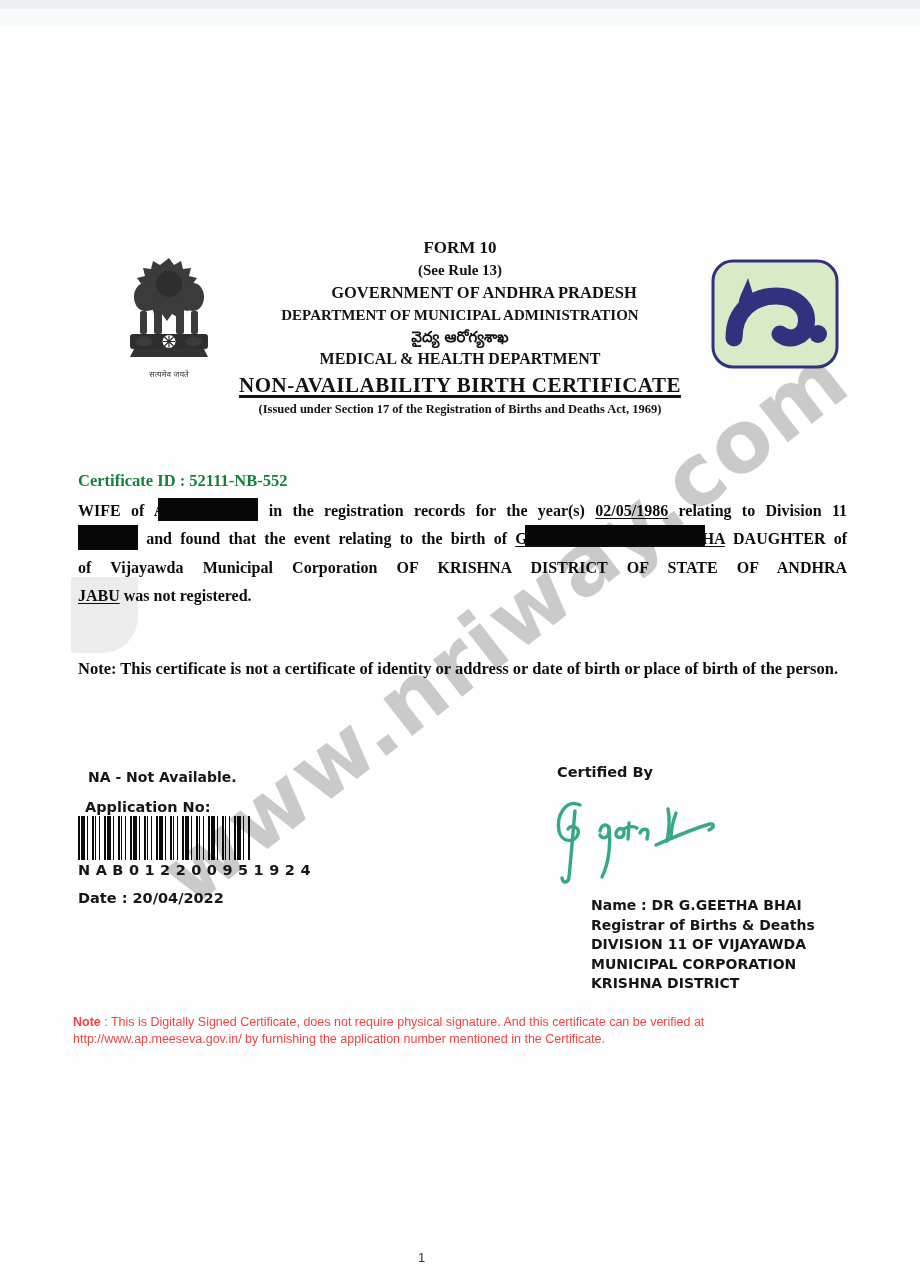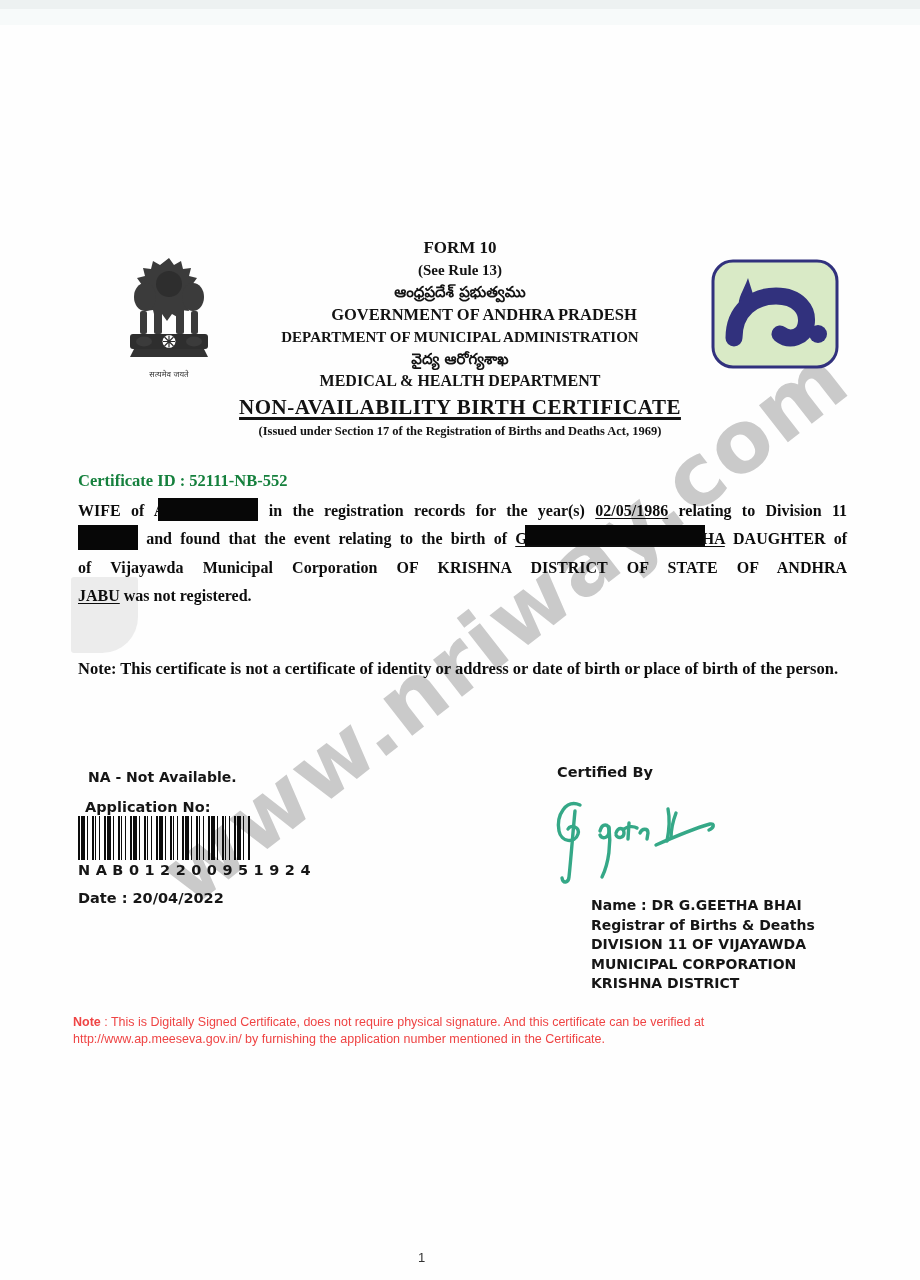--- a/index.html
+++ b/index.html
@@ -120,21 +120,20 @@
       <rect x="3" y="3" width="124" height="106" rx="20" fill="#d9eac6" stroke="#31317d" stroke-width="3"></rect>
       <path d="M38 20 C34 32 27 40 29 50 C31 59 42 59 44 50 C46 41 41 31 38 20 Z" fill="#31317d"></path>
       <path d="M24 80 C24 52 44 38 66 38 C88 38 99 52 96 67 C94 79 80 84 70 76" stroke="#31317d" stroke-width="17" fill="none" stroke-linecap="round"></path>
       <circle cx="108" cy="76" r="9" fill="#31317d"></circle>
     </svg>
   </div>
 
   <div class="header">
     <div class="h-form">FORM 10</div>
     <div class="h-rule">(See Rule 13)</div>
-    <div class="h-telugu">ఆంధ్రప్రదేశ్ ప్రభుత్వము</div>
     <div class="h-govt">GOVERNMENT OF ANDHRA PRADESH</div>
     <div class="h-dept">DEPARTMENT OF MUNICIPAL ADMINISTRATION</div>
     <div class="h-telugu2">వైద్య ఆరోగ్యశాఖ</div>
     <div class="h-med">MEDICAL &amp; HEALTH DEPARTMENT</div>
     <div class="h-title"><span>NON-AVAILABILITY BIRTH CERTIFICATE</span></div>
     <div class="h-issued">(Issued under Section 17 of the Registration of Births and Deaths Act, 1969)</div>
   </div>
 
   <div class="blob"></div>
 

